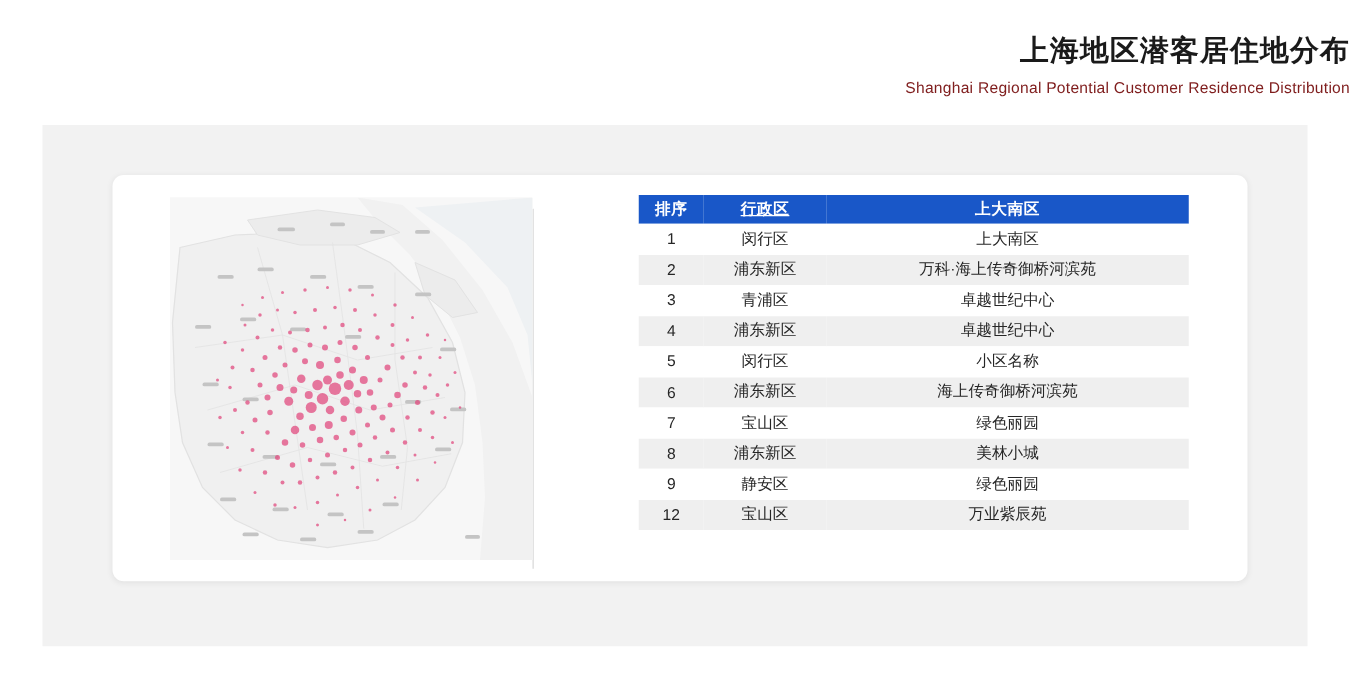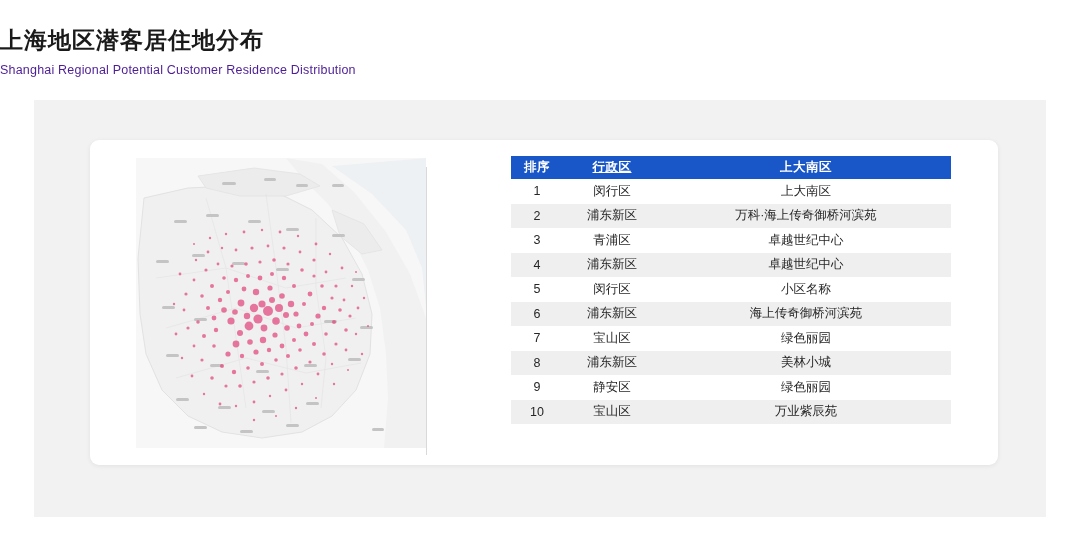--- a/index.html
+++ b/index.html
@@ -11,33 +11,33 @@
   }
   .page {
     position: relative;
     width: 1080px; height: 547px;
     background: #ffffff;
     overflow: hidden;
   }
   
   .header {
     padding-top: 26px;
-    text-align: left;
+    text-align: right;
   }
   .title {
     font-size: 23px;
     font-weight: bold;
     color: #1a1a1a;
     letter-spacing: 1px;
     line-height: 1.3;
   }
   .subtitle {
     margin-top: 7px;
     font-size: 12.5px;
-    color: #4c1d95;
+    color: #7f1d1d;
     letter-spacing: 0.2px;
   }
   
   .band {
     position: absolute;
     left: 34px; top: 100px;
     width: 1012px; height: 417px;
     background: #f2f2f2;
   }
   
@@ -381,21 +381,21 @@
             <td>8</td>
             <td>浦东新区</td>
             <td>美林小城</td>
           </tr>
           <tr class="odd">
             <td>9</td>
             <td>静安区</td>
             <td>绿色丽园</td>
           </tr>
           <tr class="even">
-            <td>10</td>
+            <td>12</td>
             <td>宝山区</td>
             <td>万业紫辰苑</td>
           </tr>
         </tbody>
       </table>
     </div>
 
   </div>
 </div>
 

